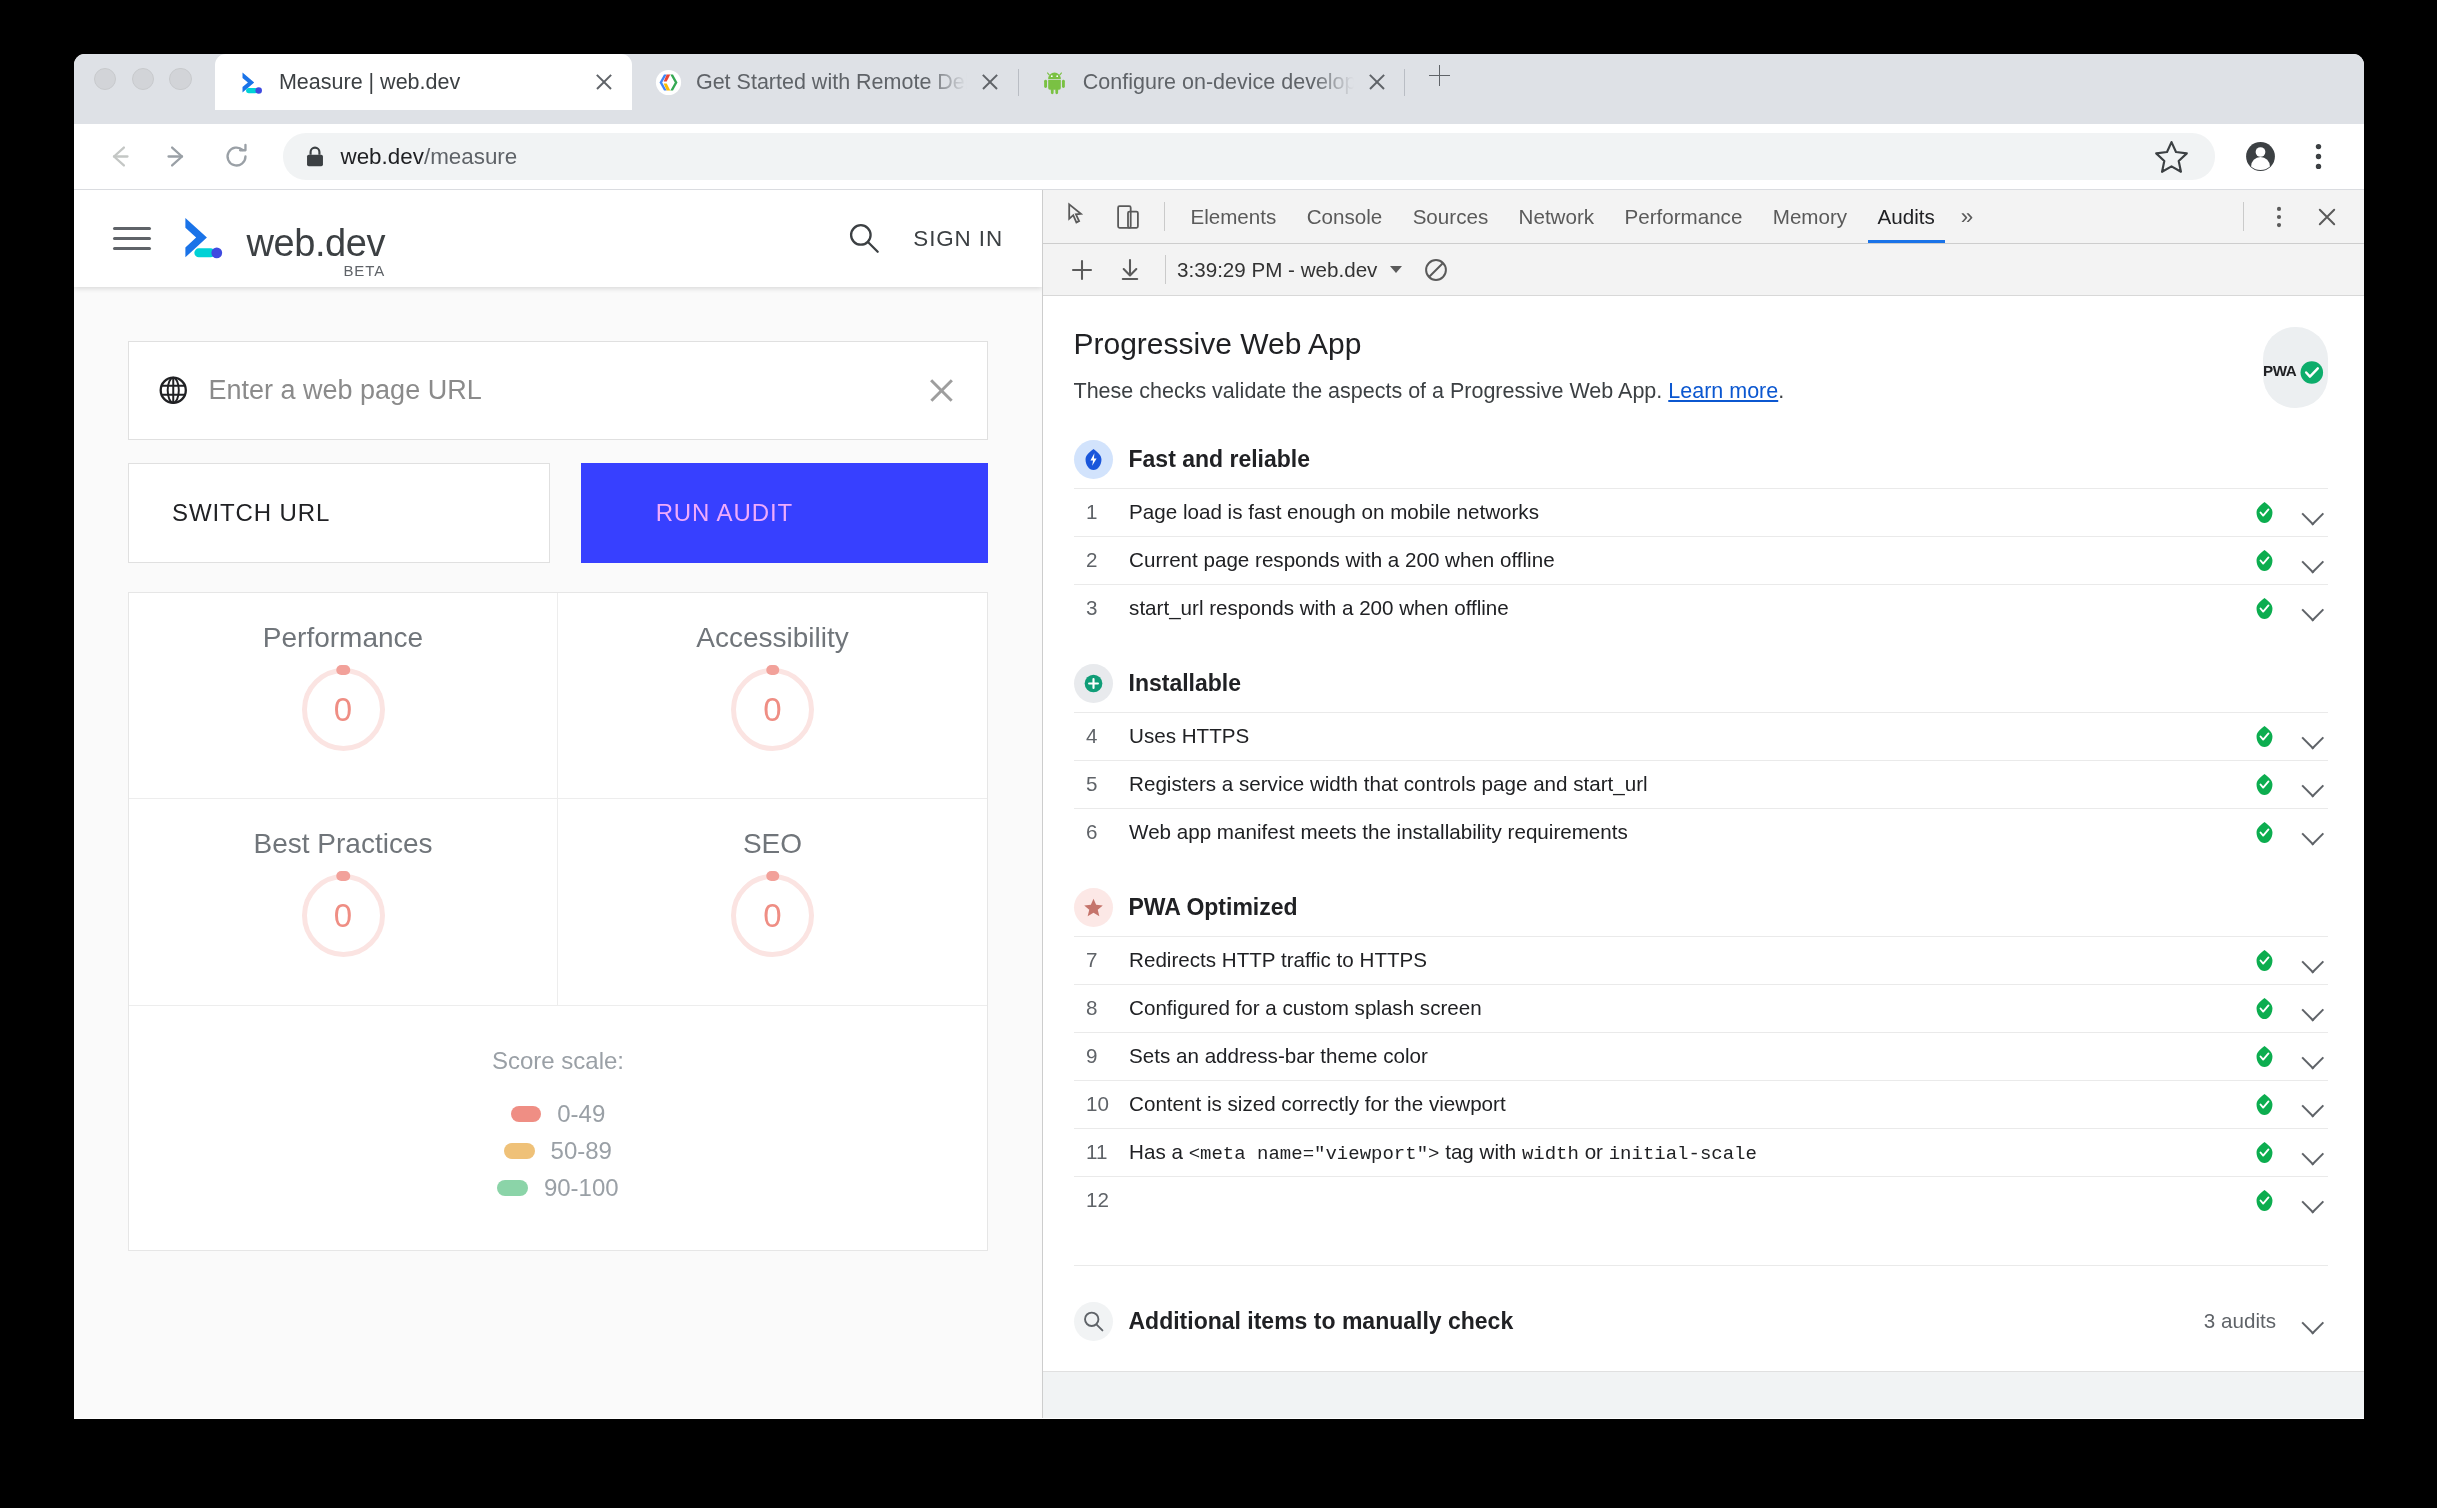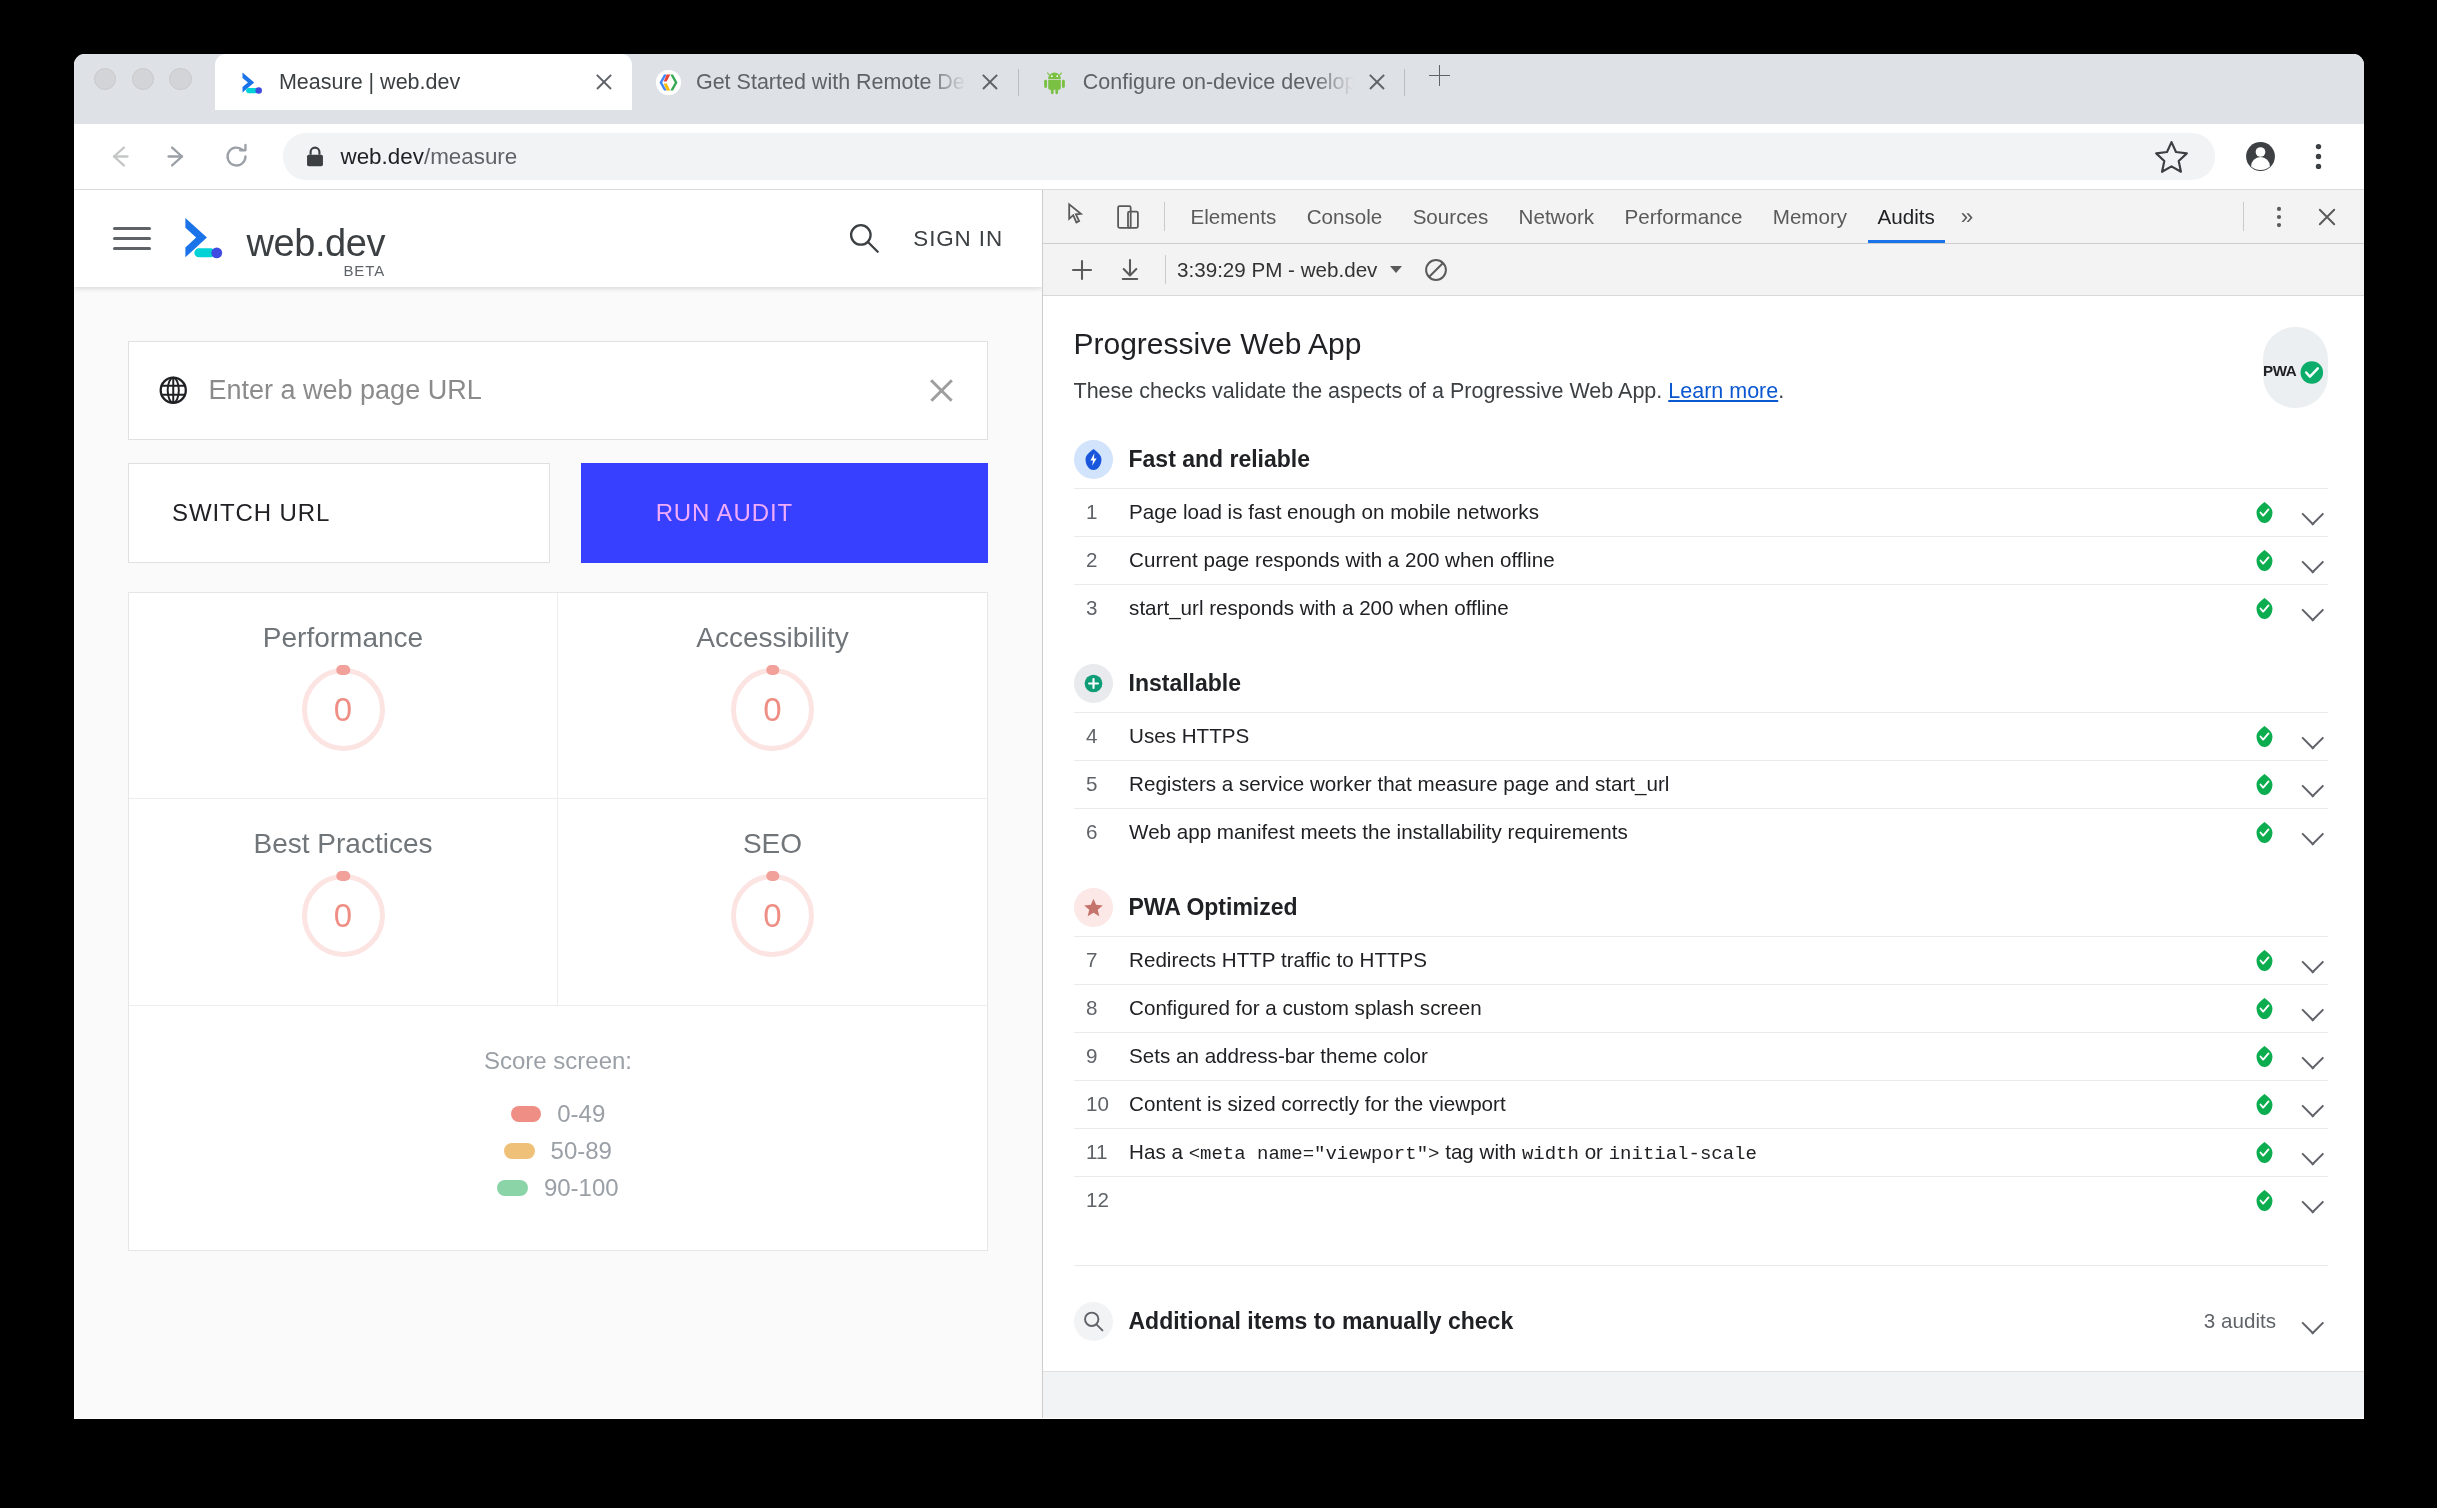--- a/index.html
+++ b/index.html
@@ -547,21 +547,21 @@
               <div class="score-label">SEO</div>
               <div class="gauge">
                 <div class="gauge-ring"></div>
                 <div class="gauge-dot"></div>
                 <div class="gauge-value">0</div>
               </div>
             </div>
           </div>
 
           <div id="score-scale">
-            <div id="score-scale-title">Score screen:</div>
+            <div id="score-scale-title">Score scale:</div>
             <div class="scale-row">
               <div class="scale-pill" style="background:#ef8e84"></div>
               <div class="scale-text">0-49</div>
             </div>
             <div class="scale-row">
               <div class="scale-pill" style="background:#efc178"></div>
               <div class="scale-text">50-89</div>
             </div>
             <div class="scale-row">
               <div class="scale-pill" style="background:#8bd4a8"></div>
@@ -720,21 +720,21 @@
             <div class="audit-status">
               <svg class="check-badge" viewBox="0 0 26 26">
                   <path d="M13 1 C18 5 22 8 22 13 C22 19 18 25 13 25 C8 25 4 19 4 13 C4 8 8 5 13 1 Z" fill="#0cad4f"></path>
                   <path d="M8.5 13 L11.5 16.5 L17.5 9.5" fill="none" stroke="#fff" stroke-width="2.1" stroke-linecap="round" stroke-linejoin="round"></path>
                 </svg>
               <div class="chevron"></div>
             </div>
           </div>
           <div class="audit-row">
             <div class="audit-index">5</div>
-            <div class="audit-text">Registers a service worker that measure page and start_url</div>
+            <div class="audit-text">Registers a service width that controls page and start_url</div>
             <div class="audit-status">
               <svg class="check-badge" viewBox="0 0 26 26">
                   <path d="M13 1 C18 5 22 8 22 13 C22 19 18 25 13 25 C8 25 4 19 4 13 C4 8 8 5 13 1 Z" fill="#0cad4f"></path>
                   <path d="M8.5 13 L11.5 16.5 L17.5 9.5" fill="none" stroke="#fff" stroke-width="2.1" stroke-linecap="round" stroke-linejoin="round"></path>
                 </svg>
               <div class="chevron"></div>
             </div>
           </div>
           <div class="audit-row">
             <div class="audit-index">6</div>

